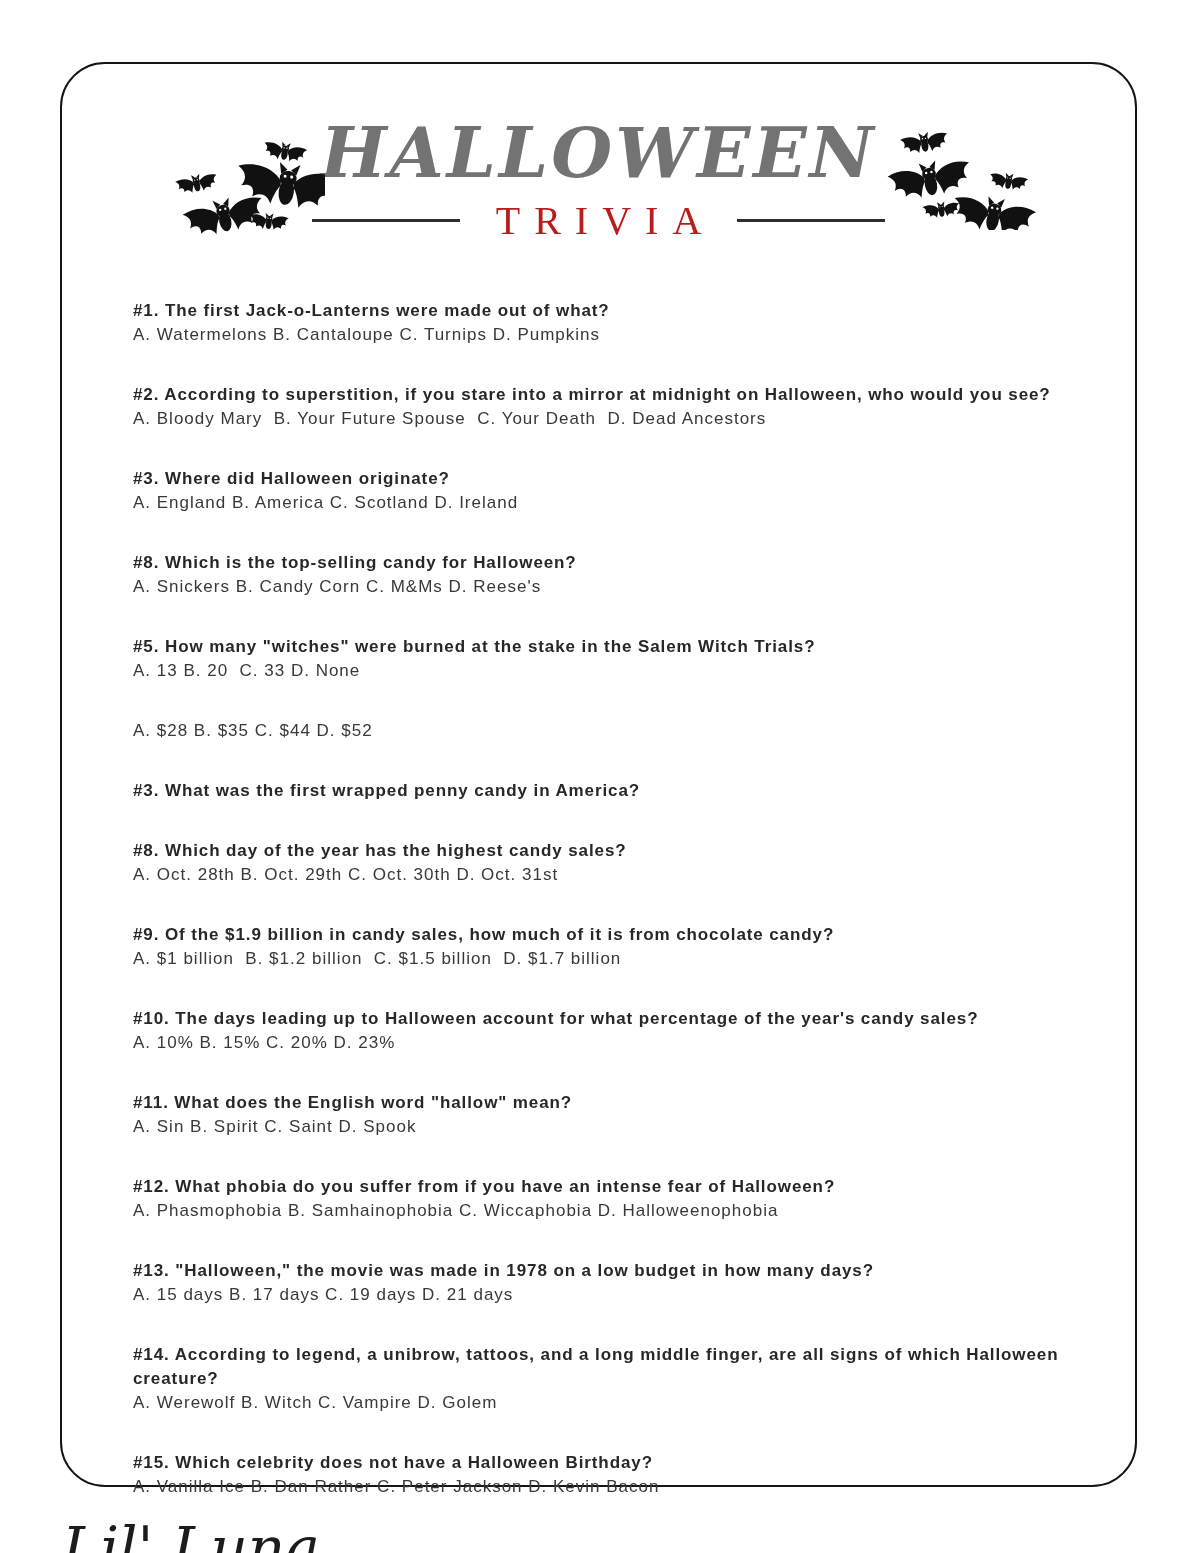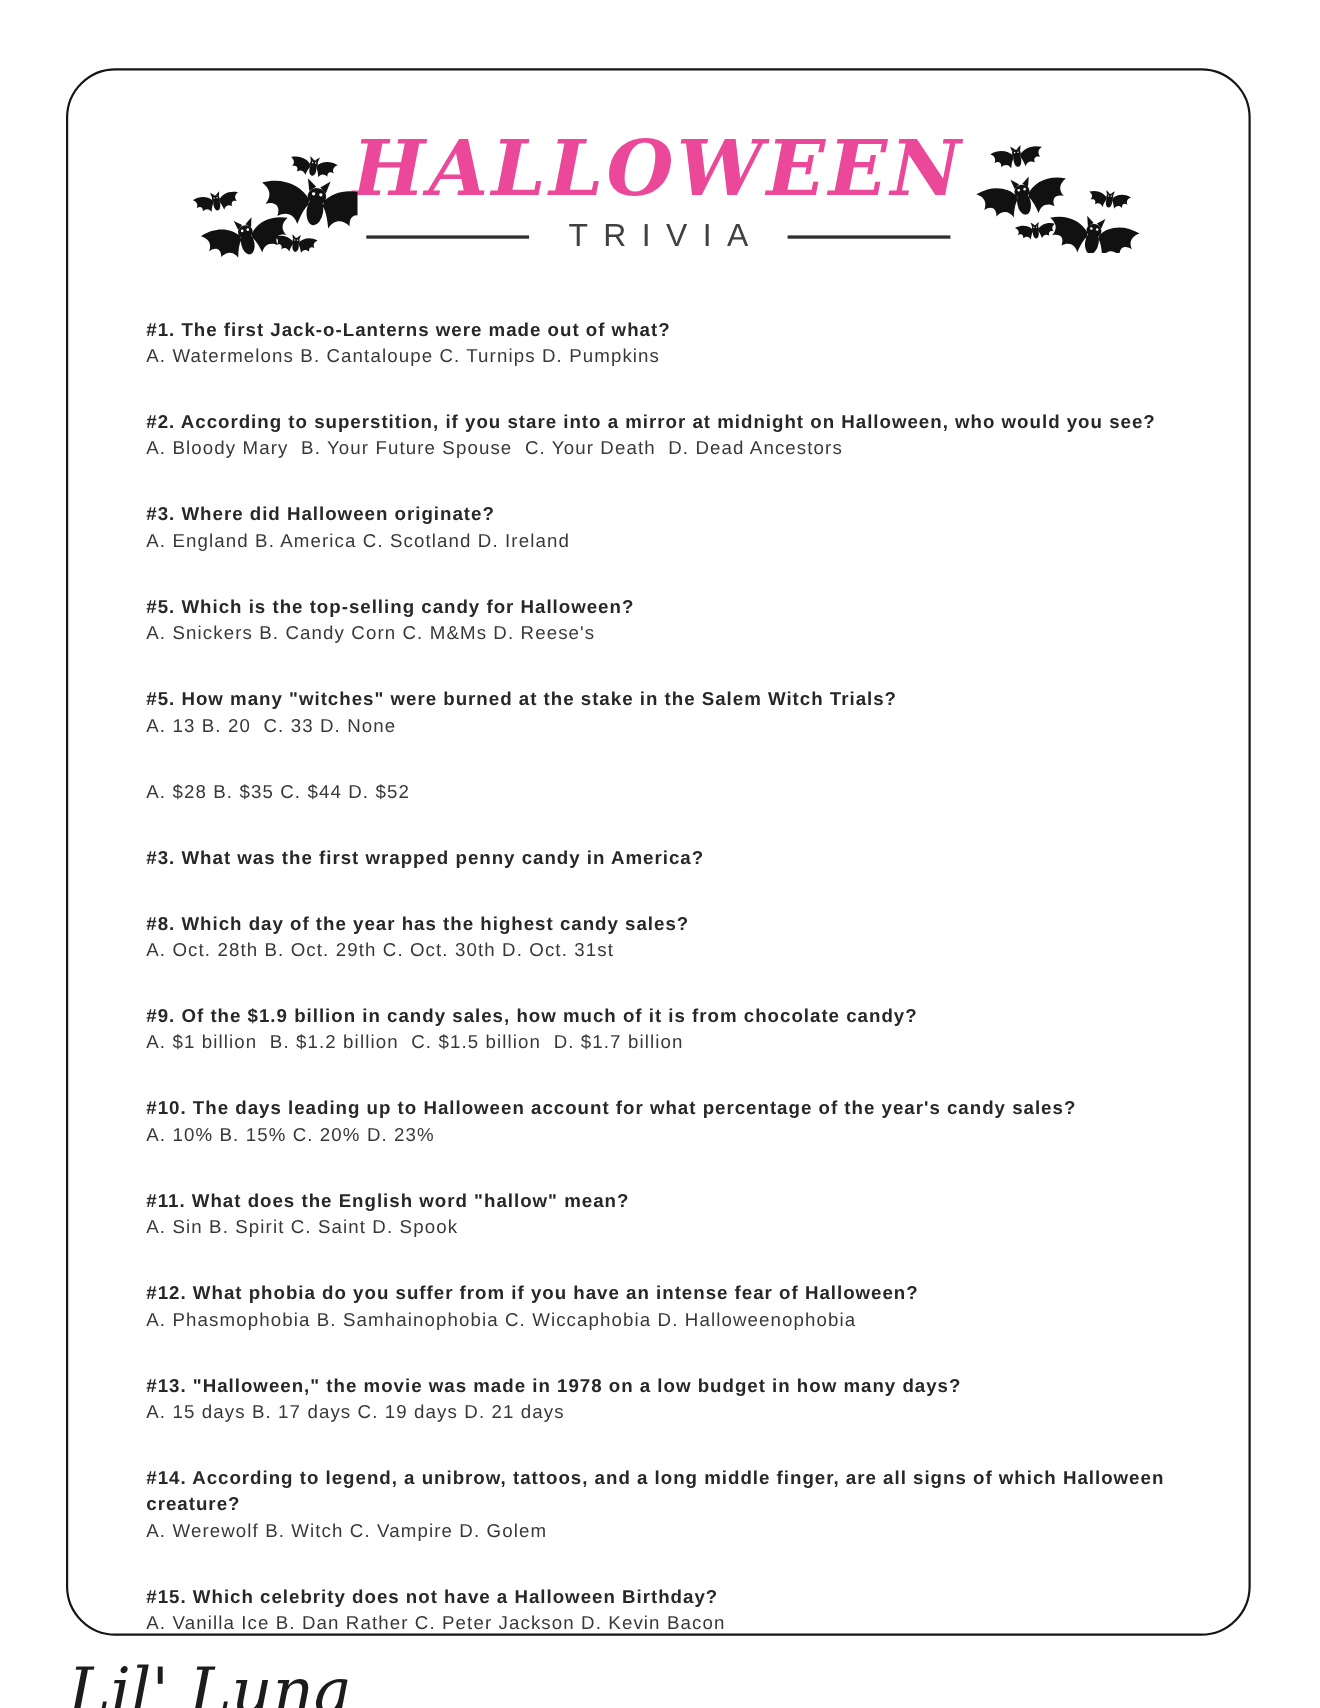--- a/index.html
+++ b/index.html
@@ -22,42 +22,42 @@
   .bats-left  { left: 103px; top: 58px;  width: 160px; height: 120px; }
   .bats-right { left: 806px; top: 46px;  width: 170px; height: 120px; }
 
   .main-title {
     font-family: "DejaVu Serif", "Liberation Serif", serif;
     font-style: italic;
     font-weight: 700;
     font-size: 70px;
     line-height: 0.95;
     letter-spacing: 3px;
-    color: #ec4899;
+    color: #737373;
     white-space: nowrap;
   }
   .subtitle-row {
     margin-top: 14px;
     display: flex;
     align-items: center;
     justify-content: center;
     gap: 22px;
   }
   .subtitle-rule {
     display: inline-block;
     width: 148px; height: 3px;
     background: #2e2e2e;
   }
   .subtitle {
-    font-family: Liberation Sans, sans-serif;
+    font-family: Liberation Serif, serif;
     font-weight: 400;
-    font-size: 29px;
+    font-size: 40px;
     letter-spacing: 14px;
     text-indent: 14px;
-    color: #404040;
+    color: #b91c1c;
     line-height: 1;
   }
 
   
   .questions {
     margin: 58px 0 0 71px;
     width: 938px;
   }
   .q-block { margin-bottom: 17px; margin-top: 36px; }
   .q-line {
@@ -160,21 +160,21 @@
       <div class="q-line">#2. According to superstition, if you stare into a mirror at midnight on Halloween, who would you see?</div>
       <div class="a-line">A. Bloody Mary  B. Your Future Spouse  C. Your Death  D. Dead Ancestors</div>
     </div>
 
     <div class="q-block">
       <div class="q-line">#3. Where did Halloween originate?</div>
       <div class="a-line">A. England B. America C. Scotland D. Ireland</div>
     </div>
 
     <div class="q-block">
-      <div class="q-line">#5. Which is the top-selling candy for Halloween?</div>
+      <div class="q-line">#8. Which is the top-selling candy for Halloween?</div>
       <div class="a-line">A. Snickers B. Candy Corn C. M&amp;Ms D. Reese's</div>
     </div>
 
     <div class="q-block">
       <div class="q-line">#5. How many "witches" were burned at the stake in the Salem Witch Trials?</div>
       <div class="a-line">A. 13 B. 20  C. 33 D. None</div>
     </div>
 
     <div class="q-block">
       <div class="a-line">A. $28 B. $35 C. $44 D. $52</div>

